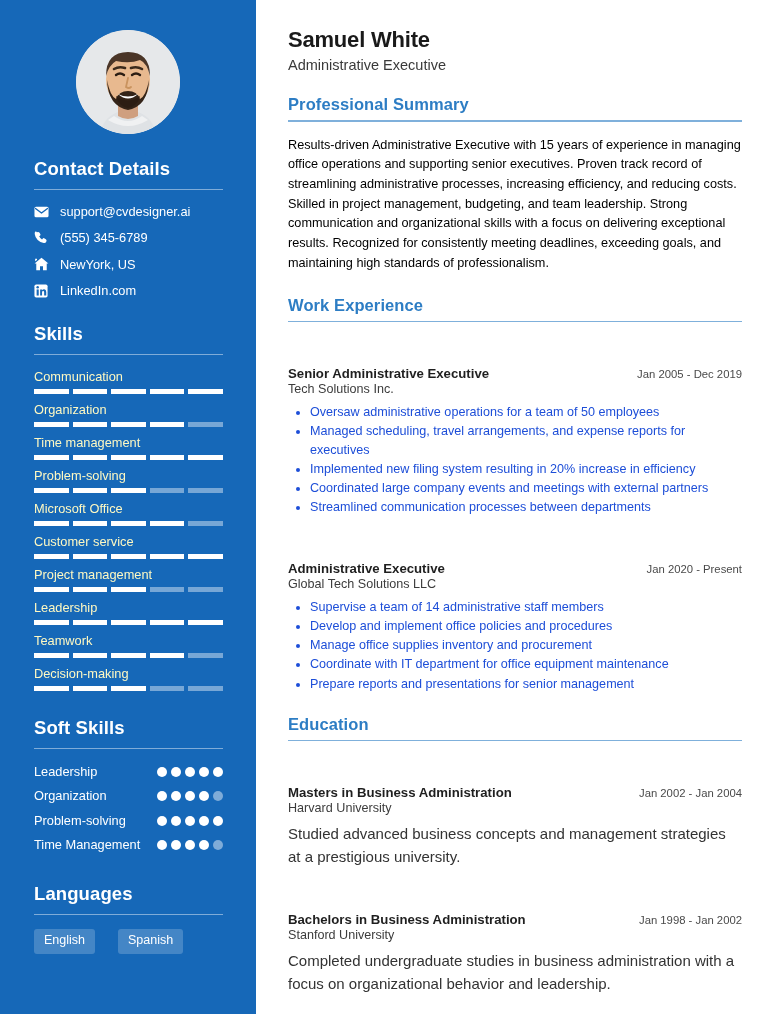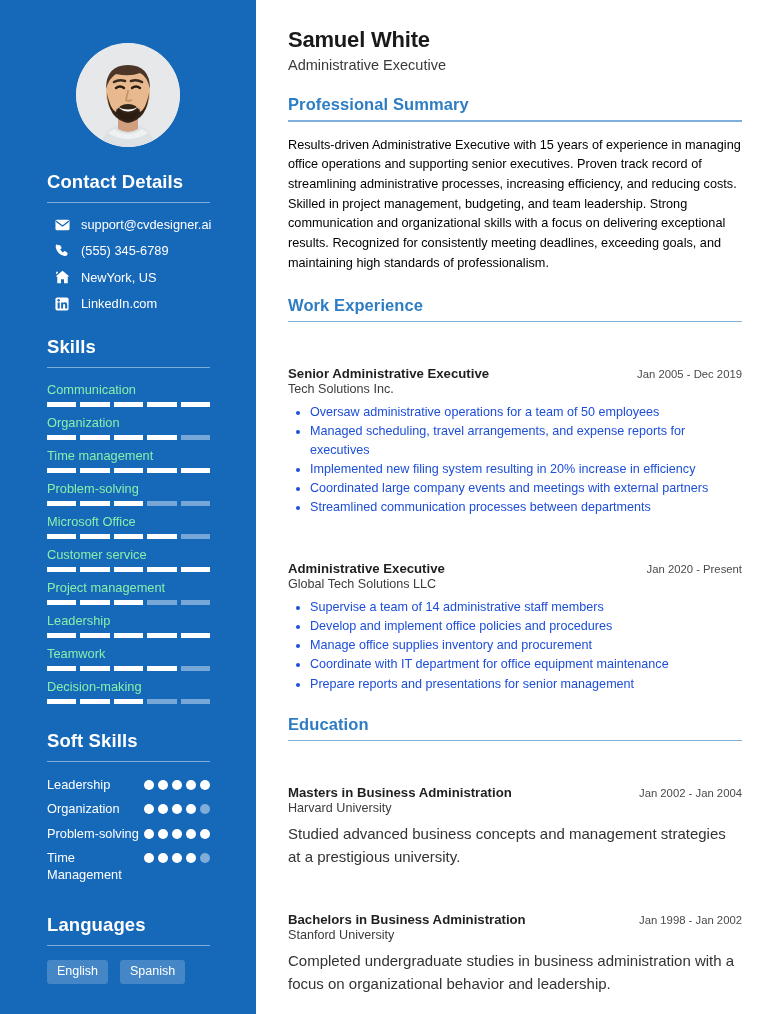--- a/index.html
+++ b/index.html
@@ -19,21 +19,21 @@
     background: #ffffff;
     display: flex;
   }
 
   
   .sidebar {
     width: 256px;
     min-width: 256px;
     background: #1668b8;
     color: #ffffff;
-    padding: 16px;
+    padding: 3px;
     box-sizing: border-box;
   }
   .avatar-wrap {
     display: flex;
     justify-content: center;
     padding-top: 27px;
     padding-bottom: 24px;
   }
   .avatar {
     width: 104px;
@@ -55,21 +55,21 @@
     color: #ffffff;
   }
   .side-rule {
     height: 1px;
     background: rgba(255,255,255,0.45);
     margin-top: 9px;
     margin-bottom: 14px;
   }
 
   
-  .contact-list { margin: 8px; padding: 0; list-style: none; }
+  .contact-list { margin: 0; padding: 0; list-style: none; }
   .contact-row {
     display: flex;
     align-items: center;
     margin-bottom: 11px;
     font-size: 12.8px;
     color: #ffffff;
   }
   .contact-icon {
     width: 19px;
     min-width: 19px;
@@ -79,21 +79,21 @@
     margin-right: 7px;
   }
   .contact-icon svg { display: block; }
   .contact-text { line-height: 1.2; }
 
   
   .skills-block { margin-top: 25px; }
   .skill-item { margin-bottom: 8px; }
   .skill-name {
     font-size: 12.8px;
-    color: #86efac;
+    color: #fef9c3;
     margin-bottom: 4px;
     line-height: 1.25;
   }
   .skill-bar {
     display: flex;
     gap: 4px;
   }
   .skill-seg {
     height: 5px;
     flex: 1 1 0;
@@ -123,21 +123,21 @@
   .dot {
     width: 10px;
     height: 10px;
     border-radius: 50%;
     background: rgba(255,255,255,0.45);
   }
   .dot.on { background: #ffffff; }
 
   
   .lang-block { margin-top: 30px; }
-  .lang-chips { display: flex; gap: 12px; flex-wrap: wrap; }
+  .lang-chips { display: flex; gap: 23px; flex-wrap: wrap; }
   .lang-chip {
     background: rgba(255,255,255,0.20);
     color: #ffffff;
     font-size: 12.5px;
     padding: 5px 10px 6px 10px;
     border-radius: 3px;
     line-height: 1.1;
   }
 
   

